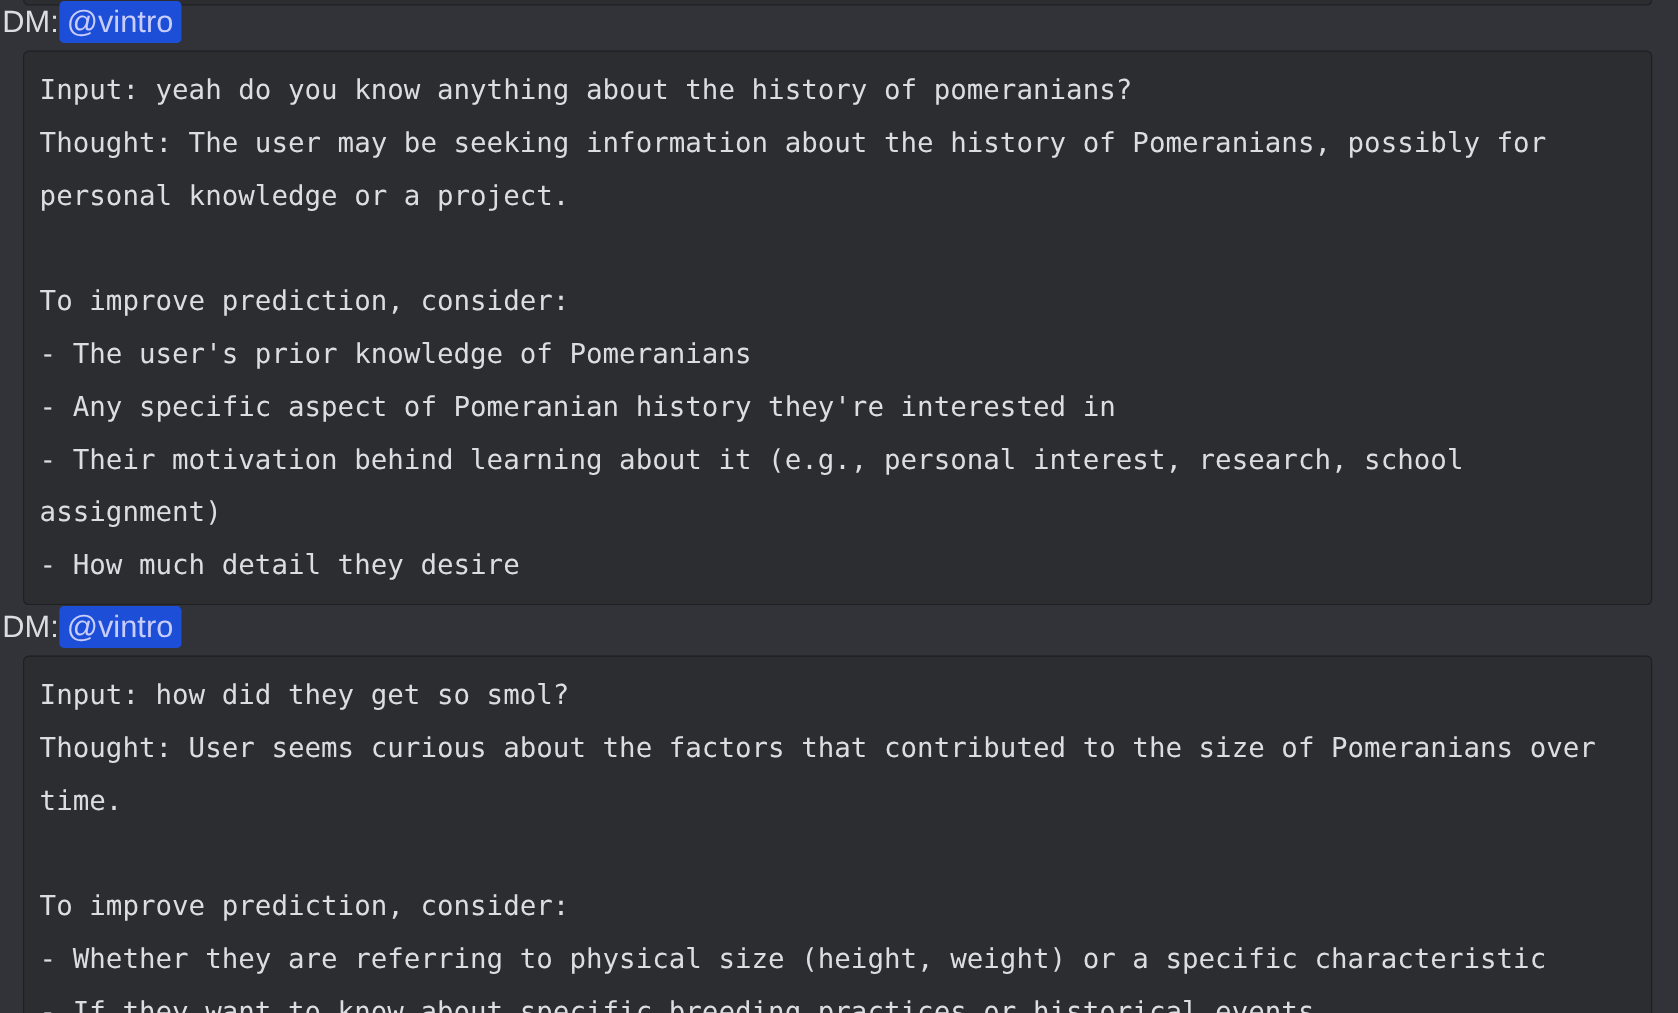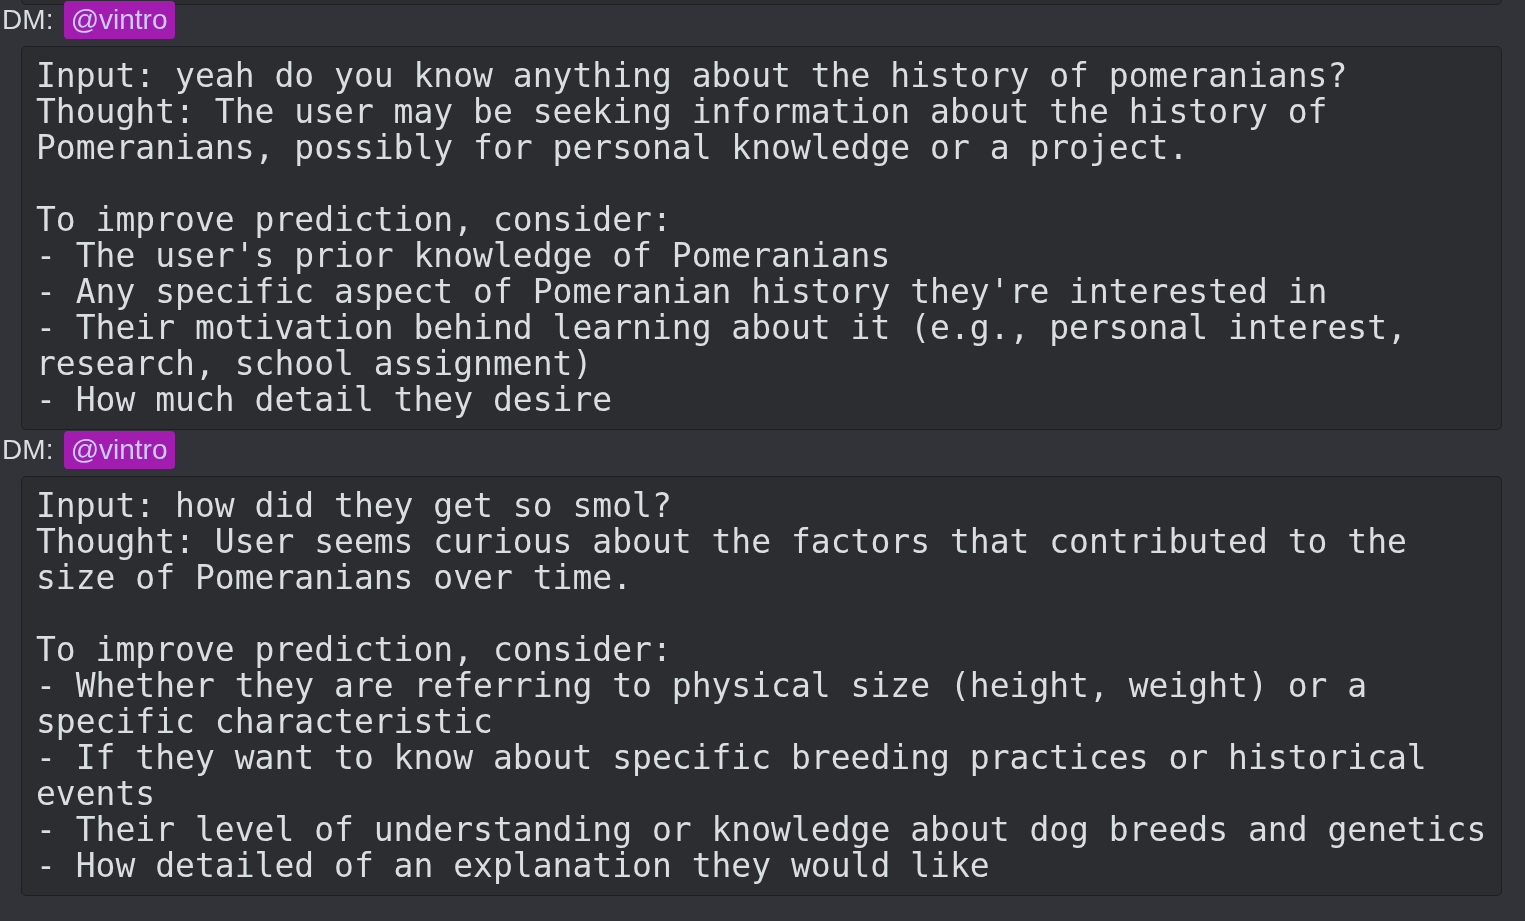--- a/index.html
+++ b/index.html
@@ -47,23 +47,22 @@
     white-space: nowrap;
   }
   .dm-label {
     color: #dbdee1;
     font-size: 28px;
     line-height: 34px;
     letter-spacing: 0.1px;
   }
   .mention-pill {
     display: inline-block;
-    margin-left: 10px;
     padding: 2px 7px 3px 7px;
-    background: #a21caf;
+    background: #1d4ed8;
     color: #c9cdfb;
     font-size: 28px;
     line-height: 33px;
     border-radius: 4px;
     font-weight: 500;
     cursor: pointer;
   }
 
   .code-block {
     margin: 6px 0 0 21px;
@@ -74,22 +73,22 @@
     box-sizing: border-box;
     padding: 11px 0 11px 0;
     overflow: hidden;
   }
   .code-text {
     display: block;
     margin: 0;
     padding: 0 8px 0 14px;
     color: #dbdee1;
     font-family: "DejaVu Sans Mono", monospace;
-    font-size: 33px;
-    line-height: 36px;
+    font-size: 25px;
+    line-height: 48px;
     white-space: pre-wrap;
     word-break: break-word;
     overflow-wrap: break-word;
     letter-spacing: 0px;
   }
 </style>
 </head>
 <body>
 
 <div id="prev-block-sliver"></div>

